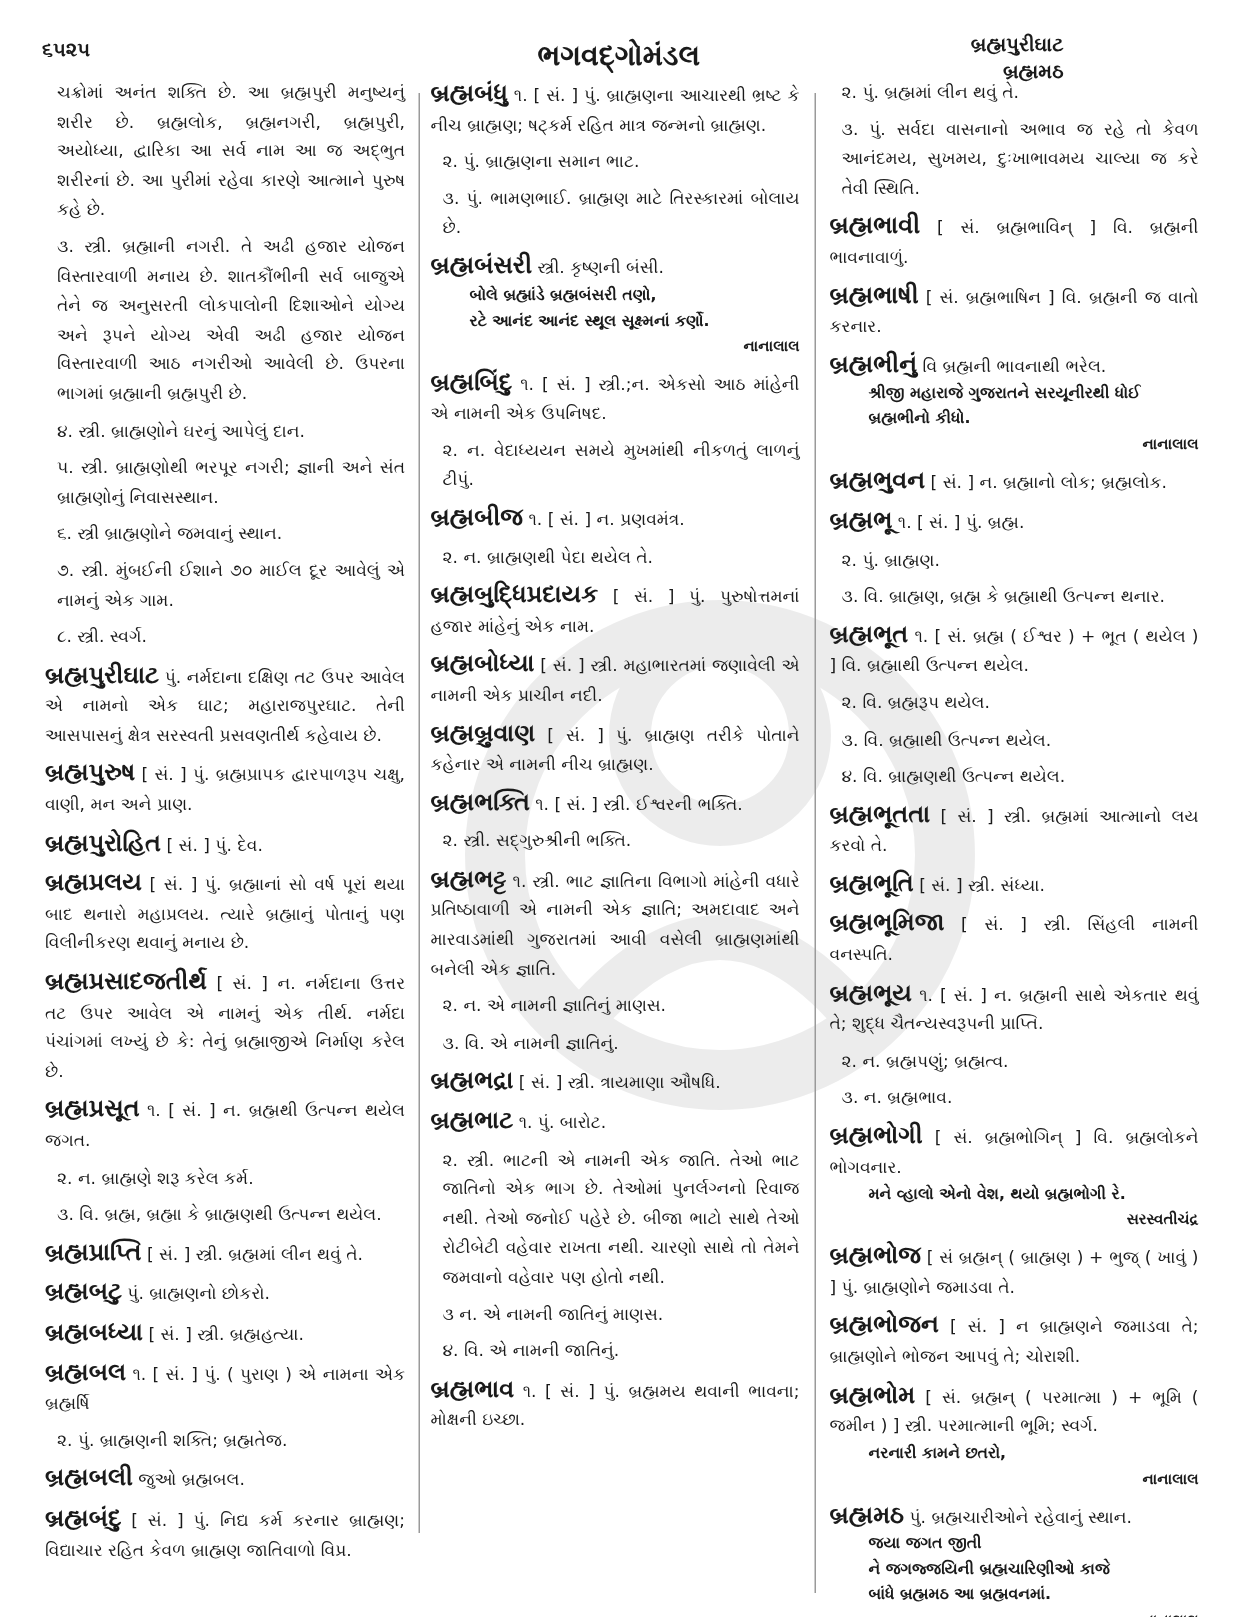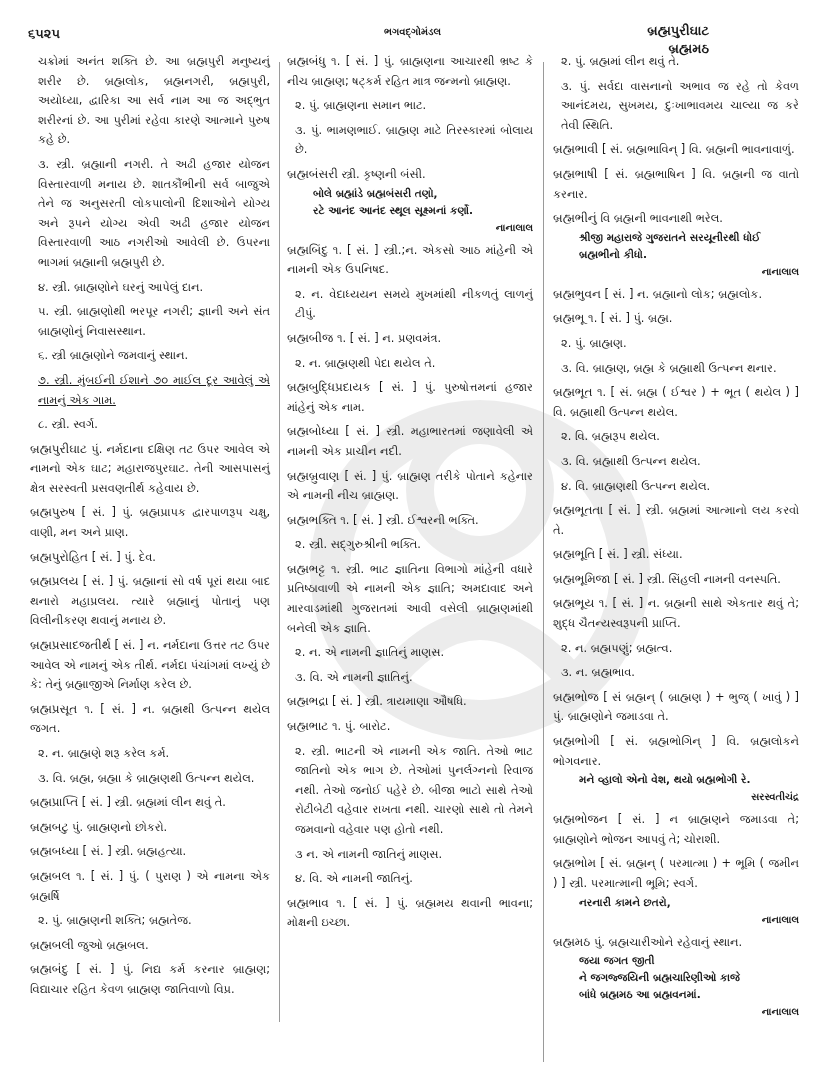--- a/index.html
+++ b/index.html
@@ -2,31 +2,31 @@
 <html><head>
 <meta charset="utf-8">
 <style>
   html, body { margin:0; padding:0; background:#ffffff; }
   body { width:825px; height:1078px; position:relative; overflow:hidden;
          font-family:"DejaVu Sans", sans-serif; color:#1a1a1a; }
   .watermark { position:absolute; left:300px; top:360px; width:360px; height:420px;
                pointer-events:none; opacity:0.07; }
   .header { position:absolute; left:0; top:0; width:737px; height:48px; }
   .hdr-page { position:absolute; left:28px; top:26px; font-size:13px; font-weight:bold; }
-  .hdr-title { position:absolute; left:0; width:825px; top:26px; text-align:center; font-size:10px; font-weight:bold; }
+  .hdr-title { position:absolute; left:0; width:825px; top:26px; text-align:center; font-size:19px; font-weight:bold; }
   .hdr-guide { position:absolute; right:28px; top:22px; text-align:right; font-size:13px; font-weight:bold; line-height:18px; }
   .col { position:absolute; top:52px; font-size:11.4px; line-height:19.6px; }
   .col1 { left:30px; width:240px; }
   .col2 { left:287px; width:246px; }
   .col3 { left:553px; width:246px; }
   .rule { position:absolute; top:62px; width:1px; background:#9a9a9a; }
   .rule1 { left:279px; height:960px; }
   .rule2 { left:543px; height:1000px; }
   .entry { margin:0 0 5px 0; text-align:justify; }
-  .hw { font-weight:normal; font-size:12px; }
+  .hw { font-weight:bold; font-size:16px; }
   .quote { display:block; padding-left:26px; font-size:10.5px; line-height:17px;font-weight:bold; }
   .attrib { display:block; text-align:right; font-size:10px; font-weight:bold; line-height:17px; }
 </style>
 </head>
 <body>
 
 <svg class="watermark" viewBox="0 0 360 420">
   <circle cx="180" cy="210" r="150" fill="none" stroke="#000" stroke-width="40"></circle>
   <circle cx="180" cy="130" r="60" fill="none" stroke="#000" stroke-width="28"></circle>
   <path d="M80 330 Q180 200 280 330" fill="none" stroke="#000" stroke-width="30"></path>
@@ -43,21 +43,21 @@
 
 <div class="rule rule1"></div>
 <div class="rule rule2"></div>
 
 <div class="col col1">
     <div class="entry" style="padding-left: 8px;"><span>ચક્રોમાં અનંત શક્તિ છે. આ બ્રહ્મપુરી મનુષ્યનું શરીર છે. બ્રહ્મલોક, બ્રહ્મનગરી, બ્રહ્મપુરી, અયોધ્યા, દ્વારિકા આ સર્વ નામ આ જ અદ્ભુત શરીરનાં છે. આ પુરીમાં રહેવા કારણે આત્માને પુરુષ કહે છે.</span></div>
     <div class="entry" style="padding-left: 8px;"><span>૩. સ્ત્રી. બ્રહ્માની નગરી. તે અઢી હજાર યોજન વિસ્તારવાળી મનાય છે. શાતકૌંભીની સર્વ બાજુએ તેને જ અનુસરતી લોકપાલોની દિશાઓને યોગ્ય અને રૂપને યોગ્ય એવી અઢી હજાર યોજન વિસ્તારવાળી આઠ નગરીઓ આવેલી છે. ઉપરના ભાગમાં બ્રહ્માની બ્રહ્મપુરી છે.</span></div>
     <div class="entry" style="padding-left: 8px;"><span>૪. સ્ત્રી. બ્રાહ્મણોને ઘરનું આપેલું દાન.</span></div>
     <div class="entry" style="padding-left: 8px;"><span>૫. સ્ત્રી. બ્રાહ્મણોથી ભરપૂર નગરી; જ્ઞાની અને સંત બ્રાહ્મણોનું નિવાસસ્થાન.</span></div>
     <div class="entry" style="padding-left: 8px;"><span>૬. સ્ત્રી બ્રાહ્મણોને જમવાનું સ્થાન.</span></div>
-    <div class="entry" style="padding-left: 8px; text-decoration: underline;"><span>૭. સ્ત્રી. મુંબઈની ઈશાને ૭૦ માઈલ દૂર આવેલું એ નામનું એક ગામ.</span></div>
+    <div class="entry" style="padding-left: 8px;"><span>૭. સ્ત્રી. મુંબઈની ઈશાને ૭૦ માઈલ દૂર આવેલું એ નામનું એક ગામ.</span></div>
     <div class="entry" style="padding-left: 8px;"><span>૮. સ્ત્રી. સ્વર્ગ.</span></div>
     <div class="entry"><span class="hw">બ્રહ્મપુરીઘાટ</span> <span>પું. નર્મદાના દક્ષિણ તટ ઉપર આવેલ એ નામનો એક ઘાટ; મહારાજપુરઘાટ. તેની આસપાસનું ક્ષેત્ર સરસ્વતી પ્રસવણતીર્થ કહેવાય છે.</span></div>
     <div class="entry"><span class="hw">બ્રહ્મપુરુષ</span> <span>[ સં. ] પું. બ્રહ્મપ્રાપક દ્વારપાળરૂપ ચક્ષુ, વાણી, મન અને પ્રાણ.</span></div>
     <div class="entry"><span class="hw">બ્રહ્મપુરોહિત</span> <span>[ સં. ] પું. દેવ.</span></div>
     <div class="entry"><span class="hw">બ્રહ્મપ્રલય</span> <span>[ સં. ] પું. બ્રહ્માનાં સો વર્ષ પૂરાં થયા બાદ થનારો મહાપ્રલય. ત્યારે બ્રહ્માનું પોતાનું પણ વિલીનીકરણ થવાનું મનાય છે.</span></div>
     <div class="entry"><span class="hw">બ્રહ્મપ્રસાદજતીર્થ</span> <span>[ સં. ] ન. નર્મદાના ઉત્તર તટ ઉપર આવેલ એ નામનું એક તીર્થ. નર્મદા પંચાંગમાં લખ્યું છે કે: તેનું બ્રહ્માજીએ નિર્માણ કરેલ છે.</span></div>
     <div class="entry"><span class="hw">બ્રહ્મપ્રસૂત</span> <span>૧. [ સં. ] ન. બ્રહ્મથી ઉત્પન્ન થયેલ જગત.</span></div>
     <div class="entry" style="padding-left: 8px;"><span>૨. ન. બ્રાહ્મણે શરૂ કરેલ કર્મ.</span></div>
     <div class="entry" style="padding-left: 8px;"><span>૩. વિ. બ્રહ્મ, બ્રહ્મા કે બ્રાહ્મણથી ઉત્પન્ન થયેલ.</span></div>
     <div class="entry"><span class="hw">બ્રહ્મપ્રાપ્તિ</span> <span>[ સં. ] સ્ત્રી. બ્રહ્મમાં લીન થવું તે.</span></div>
@@ -105,18 +105,18 @@
     <div class="entry"><span class="hw">બ્રહ્મભૂત</span> <span>૧. [ સં. બ્રહ્મ ( ઈશ્વર ) + ભૂત ( થયેલ ) ] વિ. બ્રહ્માથી ઉત્પન્ન થયેલ.</span></div>
     <div class="entry" style="padding-left: 8px;"><span>૨. વિ. બ્રહ્મરૂપ થયેલ.</span></div>
     <div class="entry" style="padding-left: 8px;"><span>૩. વિ. બ્રહ્માથી ઉત્પન્ન થયેલ.</span></div>
     <div class="entry" style="padding-left: 8px;"><span>૪. વિ. બ્રાહ્મણથી ઉત્પન્ન થયેલ.</span></div>
     <div class="entry"><span class="hw">બ્રહ્મભૂતતા</span> <span>[ સં. ] સ્ત્રી. બ્રહ્મમાં આત્માનો લય કરવો તે.</span></div>
     <div class="entry"><span class="hw">બ્રહ્મભૂતિ</span> <span>[ સં. ] સ્ત્રી. સંધ્યા.</span></div>
     <div class="entry"><span class="hw">બ્રહ્મભૂમિજા</span> <span>[ સં. ] સ્ત્રી. સિંહલી નામની વનસ્પતિ.</span></div>
     <div class="entry"><span class="hw">બ્રહ્મભૂય</span> <span>૧. [ સં. ] ન. બ્રહ્મની સાથે એકતાર થવું તે; શુદ્ધ ચૈતન્યસ્વરૂપની પ્રાપ્તિ.</span></div>
     <div class="entry" style="padding-left: 8px;"><span>૨. ન. બ્રહ્મપણું; બ્રહ્મત્વ.</span></div>
     <div class="entry" style="padding-left: 8px;"><span>૩. ન. બ્રહ્મભાવ.</span></div>
+    <div class="entry"><span class="hw">બ્રહ્મભોગી</span> <span>[ સં. બ્રહ્મભોગિન્ ] વિ. બ્રહ્મલોકને ભોગવનાર.</span><span class="quote">મને વ્હાલો એનો વેશ, થયો બ્રહ્મભોગી રે.</span><span class="attrib">સરસ્વતીચંદ્ર</span></div>
     <div class="entry"><span class="hw">બ્રહ્મભોજ</span> <span>[ સં બ્રહ્મન્ ( બ્રાહ્મણ ) + ભુજ્ ( ખાવું ) ] પું. બ્રાહ્મણોને જમાડવા તે.</span></div>
-    <div class="entry"><span class="hw">બ્રહ્મભોગી</span> <span>[ સં. બ્રહ્મભોગિન્ ] વિ. બ્રહ્મલોકને ભોગવનાર.</span><span class="quote">મને વ્હાલો એનો વેશ, થયો બ્રહ્મભોગી રે.</span><span class="attrib">સરસ્વતીચંદ્ર</span></div>
     <div class="entry"><span class="hw">બ્રહ્મભોજન</span> <span>[ સં. ] ન બ્રાહ્મણને જમાડવા તે; બ્રાહ્મણોને ભોજન આપવું તે; ચોરાશી.</span></div>
     <div class="entry"><span class="hw">બ્રહ્મભોમ</span> <span>[ સં. બ્રહ્મન્ ( પરમાત્મા ) + ભૂમિ ( જમીન ) ] સ્ત્રી. પરમાત્માની ભૂમિ; સ્વર્ગ.</span><span class="quote">નરનારી કામને છતરો,</span><span class="attrib">નાનાલાલ</span></div>
     <div class="entry"><span class="hw">બ્રહ્મમઠ</span> <span>પું. બ્રહ્મચારીઓને રહેવાનું સ્થાન.</span><span class="quote">જયા જગત જીતી</span><span class="quote">ને જગજ્જયિની બ્રહ્મચારિણીઓ કાજે</span><span class="quote">બાંધે બ્રહ્મમઠ આ બ્રહ્મવનમાં.</span><span class="attrib">નાનાલાલ</span></div>
   </div>
 
 </body></html>

